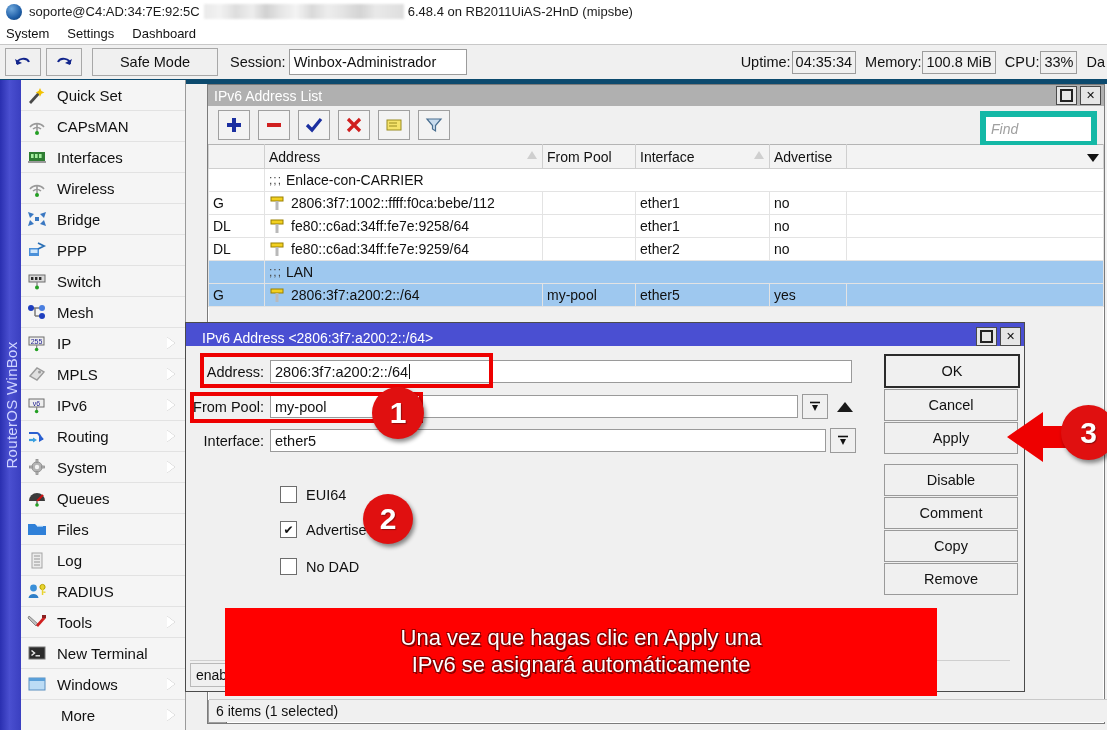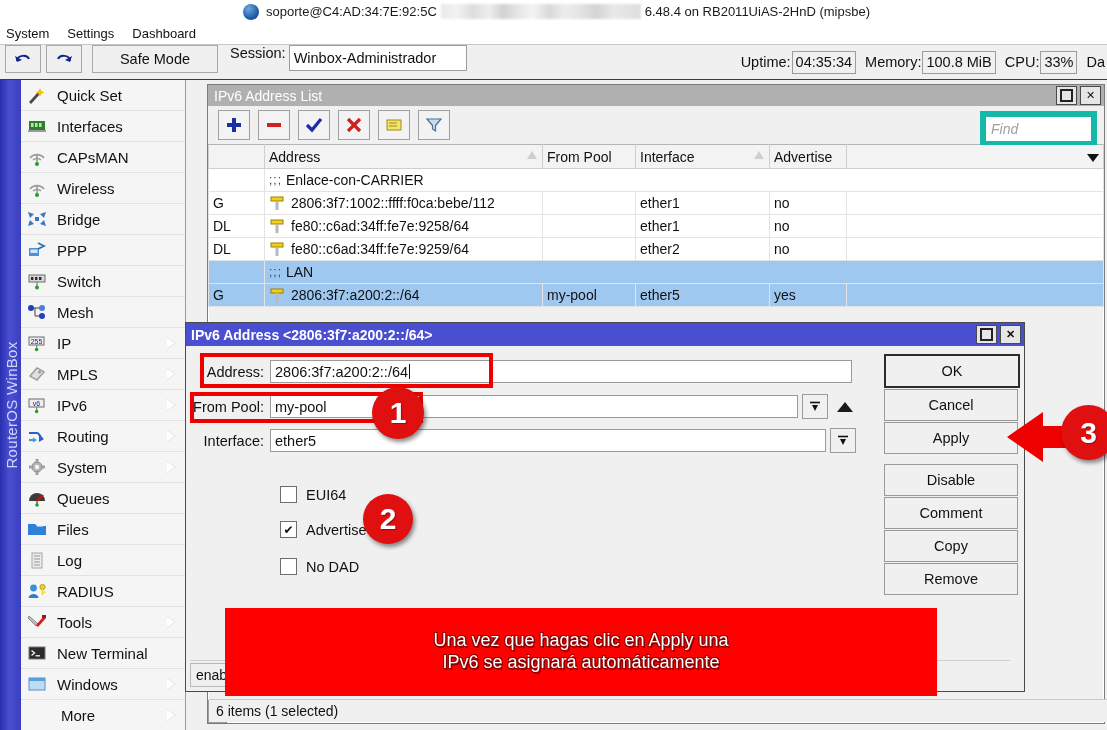--- a/index.html
+++ b/index.html
@@ -16,21 +16,20 @@
     overflow: hidden;
   }
 
   
   .titlebar {
     position: absolute; left: 0; top: 0; width: 1107px; height: 23px;
     background: #ffffff;
     display: flex; align-items: center;
     font-size: 13px; color: #1a1a1a;
     white-space: nowrap;
-    justify-content: center;
   }
   .title-logo {
     width: 16px; height: 16px; margin-left: 6px; margin-right: 7px;
     border-radius: 50%;
     background: radial-gradient(circle at 35% 30%, #6fa8dc 0%, #1f5fa8 60%, #0b3566 100%);
     flex: 0 0 auto;
   }
   .title-seg { flex: 0 0 auto; }
   .title-redacted {
     flex: 0 0 auto;
@@ -51,22 +50,22 @@
     border-bottom: 1px solid #c8c8c8;
     font-size: 13px; color: #111;
   }
   .menubar .mi { padding: 0 9px; line-height: 20px; cursor: default; }
   .menubar .mi:first-child { padding-left: 6px; }
 
   
   .toolbar {
     position: absolute; left: 0; top: 45px; width: 1107px; height: 34px;
     background: #f0f0f0;
-    border-bottom: 1px solid #0c4a6e;
-    display: flex; 
+    border-bottom: 5px solid #0c4a6e;
+    display: flex; align-items: center;
   }
   .tb-btn {
     width: 34px; height: 26px; margin-left: 5px;
     background: #f0f0f0; border: 1px solid #a8a8a8;
     display: flex; align-items: center; justify-content: center;
   }
   .safemode {
     margin-left: 10px; height: 26px; min-width: 104px;
     background: #f0f0f0; border: 1px solid #a8a8a8;
     display: flex; align-items: center; justify-content: center;
@@ -214,23 +213,22 @@
     background: #9e9e9e; border-right: 1px solid #6f6f6f;
   }
 
   
   .dlg {
     position: absolute; left: 185px; top: 322px; width: 838px; height: 368px;
     background: #f0f0f0; border: 1px solid #4b4b4b;
   }
   .dlg-title {
     height: 23px; background: #4a4fd2;
-    display: flex; align-items: center; color: #fff; font-size: 14px;
-    padding-left: 5px;
-    font-weight: bold;
+    display: flex; align-items: flex-end; color: #fff; font-size: 14px;
+    padding-left: 16px;
   }
   .dlg-body { position: relative; height: 345px; }
 
   .row { position: absolute; left: 0; display: flex; align-items: center; }
   .fld-label {
     width: 78px; text-align: right; font-size: 14.5px; color: #111;
     padding-right: 6px;
   }
   .fld-input {
     height: 23px; border: 1px solid #9a9a9a; background: #fff;
@@ -291,21 +289,21 @@
     text-shadow: 1px 1px 1px rgba(0,0,0,.35);
   }
   .redbox {
     position: absolute; border: 4px solid #ee0000; box-sizing: border-box;
   }
   .banner {
     position: absolute;
     background: #ff0000;
     display: flex; flex-direction: column;
     align-items: center; justify-content: center;
-    color: #ffffff; font-size: 18px; line-height: 1.22;
+    color: #ffffff; font-size: 22px; line-height: 1.22;
     text-align: center;
     text-shadow: 1.5px 1.5px 0 #8a0000, -1px -1px 0 #8a0000,
                  1px -1px 0 #8a0000, -1px 1px 0 #8a0000;
   }
   .arrow-wrap { position: absolute; }
 </style>
 </head>
 <body>
 
 <div id="root">
@@ -363,40 +361,40 @@
             <path d="M3 16 L13 5 L15 7 L5 18 Z" fill="#4a4a4a"></path>
             <path d="M14 2 l1.4 3 3 1.4 -3 1.4 -1.4 3 -1.4-3 -3-1.4 3-1.4z" fill="#f2c200"></path>
           </svg>
       </span>
       <span>Quick Set</span>
     </div>
 
     <div class="sb-item">
       <span class="sb-ico">
         <svg width="22" height="18" viewBox="0 0 22 18">
+            <path d="M4 10 A9 9 0 0 1 18 10" stroke="#9a9a9a" stroke-width="1.6" fill="none"></path>
+            <path d="M7 12 A6 6 0 0 1 15 12" stroke="#9a9a9a" stroke-width="1.6" fill="none"></path>
+            <rect x="10.2" y="7" width="1.6" height="9" fill="#9a9a9a"></rect>
+            <circle cx="11" cy="16" r="2" fill="#24a024"></circle>
+          </svg>
+      </span>
+      <span>CAPsMAN</span>
+    </div>
+
+    <div class="sb-item">
+      <span class="sb-ico">
+        <svg width="22" height="18" viewBox="0 0 22 18">
             <rect x="3" y="4" width="16" height="9" fill="#2e7d32"></rect>
             <rect x="5" y="6" width="2.6" height="4" fill="#a5ef9f"></rect>
             <rect x="9" y="6" width="2.6" height="4" fill="#a5ef9f"></rect>
             <rect x="13" y="6" width="2.6" height="4" fill="#a5ef9f"></rect>
             <rect x="2" y="13" width="18" height="2" fill="#9a9a9a"></rect>
           </svg>
       </span>
       <span>Interfaces</span>
-    </div>
-
-    <div class="sb-item">
-      <span class="sb-ico">
-        <svg width="22" height="18" viewBox="0 0 22 18">
-            <path d="M4 10 A9 9 0 0 1 18 10" stroke="#9a9a9a" stroke-width="1.6" fill="none"></path>
-            <path d="M7 12 A6 6 0 0 1 15 12" stroke="#9a9a9a" stroke-width="1.6" fill="none"></path>
-            <rect x="10.2" y="7" width="1.6" height="9" fill="#9a9a9a"></rect>
-            <circle cx="11" cy="16" r="2" fill="#24a024"></circle>
-          </svg>
-      </span>
-      <span>CAPsMAN</span>
     </div>
 
     <div class="sb-item">
       <span class="sb-ico">
         <svg width="22" height="18" viewBox="0 0 22 18">
             <path d="M4 10 A9 9 0 0 1 18 10" stroke="#9a9a9a" stroke-width="1.6" fill="none"></path>
             <path d="M7 12 A6 6 0 0 1 15 12" stroke="#9a9a9a" stroke-width="1.6" fill="none"></path>
             <rect x="10.2" y="7" width="1.6" height="9" fill="#9a9a9a"></rect>
             <circle cx="11" cy="16" r="2" fill="#24a024"></circle>
           </svg>

